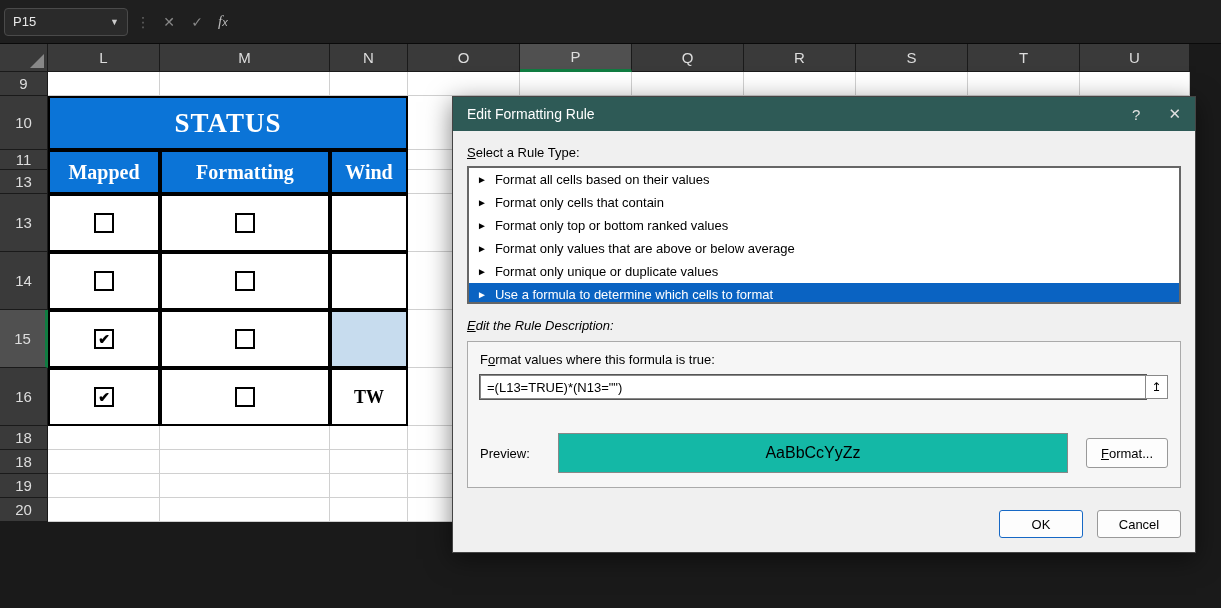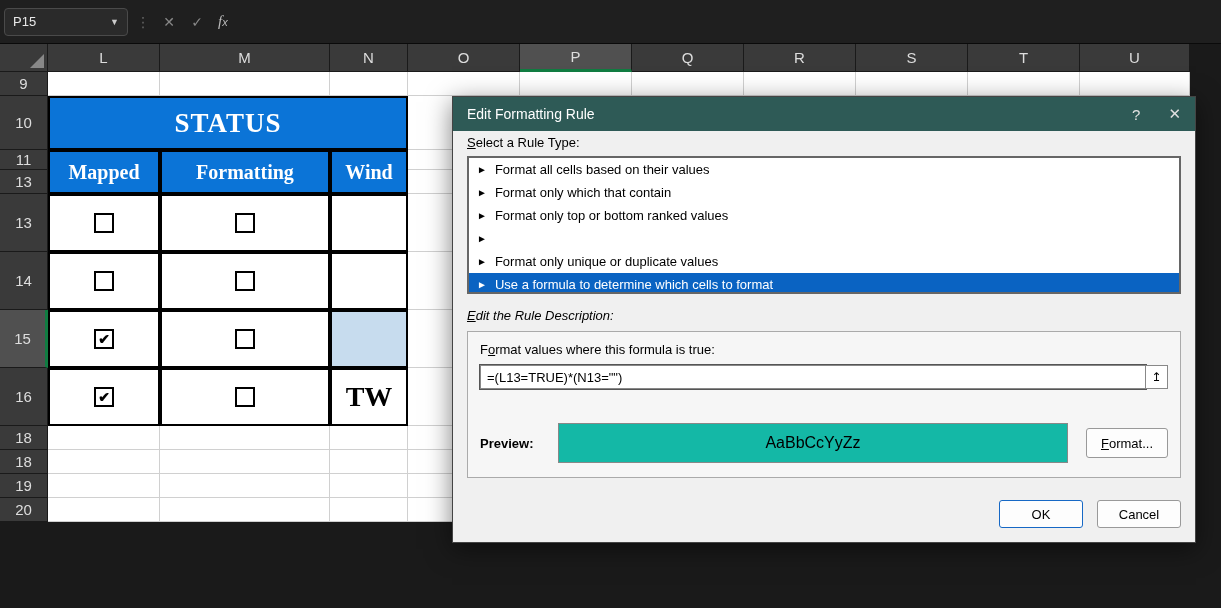--- a/index.html
+++ b/index.html
@@ -25,43 +25,43 @@
   .row-h { width: 48px; background: #3a3a3a; color: #ddd; display: flex; align-items: center; justify-content: center; font-size: 15px; border-right: 1px solid #1a1a1a; border-bottom: 1px solid #1a1a1a; }
   .row-h.sel { background: #505050; border-right: 3px solid #107c41; }
   .cell { background: #fff; border-right: 1px solid #d0d0d0; border-bottom: 1px solid #d0d0d0; display: flex; align-items: center; justify-content: center; position: relative; }
 
   
   .status-title { background: #0b74d7; color: #fff; font-weight: 900; font-family: Georgia, 'Times New Roman', serif; font-size: 27px; letter-spacing: 1px; border: 2px solid #000; }
   .status-hdr { background: #0b74d7; color: #fff; font-weight: 900; font-family: Georgia, 'Times New Roman', serif; font-size: 20px; border: 2px solid #000; }
   .status-cell { background: #fff; border: 2px solid #000; }
   .status-cell.highlight { background: #c7dcee; }
   .checkbox-sq { width: 20px; height: 20px; border: 2px solid #000; background: #fff; display: flex; align-items: center; justify-content: center; font-size: 14px; font-weight: bold; }
-  .wind-text { font-family: Georgia, 'Times New Roman', serif; font-size: 28px; font-weight: 900; color: #000; }
+  .wind-text { font-family: Georgia, 'Times New Roman', serif; font-size: 18px; font-weight: 900; color: #000; }
 
   
   .dialog { position: absolute; left: 452px; top: 96px; width: 744px; background: #f0f0f0; border: 1px solid #444; box-shadow: 0 6px 24px rgba(0,0,0,.5); font-size: 13px; color: #000; }
   .dlg-title { height: 34px; background: #2e5a56; color: #fff; display: flex; align-items: center; padding: 0 14px; justify-content: space-between; font-size: 14px; }
   .dlg-title .right { display: flex; gap: 28px; align-items: center; }
   .dlg-title .icn { font-size: 15px; color: #e0e0e0; cursor: default; }
-  .dlg-body { padding: 4px 14px 12px 14px; }
+  .dlg-body { padding: 14px 14px 12px 14px; }
   .dlg-label { margin-bottom: 6px; }
   .rule-list { border: 2px solid #666; background: #fff; height: 138px; overflow: hidden; }
   .rule-item { padding: 3px 8px 3px 8px; display: flex; align-items: center; gap: 8px; font-size: 13px; height: 23px; }
   .rule-item .arrow { font-size: 10px; }
   .rule-item.selected { background: #0a63c2; color: #fff; }
 
   .edit-desc-label { margin: 14px 0 8px 0; font-style: italic; }
   .desc-box { border: 1px solid #aaa; background: #f6f6f6; padding: 10px 12px 14px 12px; }
   .desc-box .bold { font-weight: 400; margin-bottom: 8px; }
   .formula-input-wrap { display: flex; align-items: center; }
   .formula-input { flex: 1; height: 24px; border: 1px solid #888; background: #fff; padding: 0 6px; font-size: 13px; outline: 1px solid #555; }
   .ref-btn { width: 22px; height: 24px; border: 1px solid #888; border-left: none; background: #fff; display: flex; align-items: center; justify-content: center; font-size: 12px; }
 
   .preview-row { display: flex; align-items: center; gap: 18px; margin-top: 34px; }
-  .preview-label { font-weight: 700; width: 60px; }
+  .preview-label { font-weight: 400; width: 60px; }
   .preview-box { flex: 1; height: 40px; background: #14b8a6; border: 1px solid #888; display: flex; align-items: center; justify-content: center; font-size: 16px; }
   .format-btn { height: 30px; padding: 0 14px; background: #fdfdfd; border: 1px solid #999; border-radius: 3px; font-size: 13px; }
 
   .dlg-footer { display: flex; justify-content: flex-end; gap: 14px; padding: 10px 14px 14px 0; }
   .dlg-btn { min-width: 84px; height: 28px; background: #fdfdfd; border: 1px solid #999; border-radius: 3px; font-size: 13px; }
   .dlg-btn.primary { border: 1.5px solid #1668c5; }
 </style>
 </head>
 <body>
 
@@ -261,28 +261,29 @@
   </div>
   <div class="dlg-body">
     <div class="dlg-label"><span style="text-decoration:underline">S</span><span>elect a Rule Type:</span></div>
     <div class="rule-list" id="rule-list">
         <div class="rule-item">
           <span class="arrow">►</span>
           <span>Format all cells based on their values</span>
         </div>
         <div class="rule-item">
           <span class="arrow">►</span>
-          <span>Format only which that contain</span>
+          <span>Format only cells that contain</span>
         </div>
         <div class="rule-item">
           <span class="arrow">►</span>
           <span>Format only top or bottom ranked values</span>
         </div>
         <div class="rule-item">
           <span class="arrow">►</span>
+          <span>Format only values that are above or below average</span>
         </div>
         <div class="rule-item">
           <span class="arrow">►</span>
           <span>Format only unique or duplicate values</span>
         </div>
         <div class="rule-item selected">
           <span class="arrow">►</span>
           <span>Use a formula to determine which cells to format</span>
         </div>
       </div>

